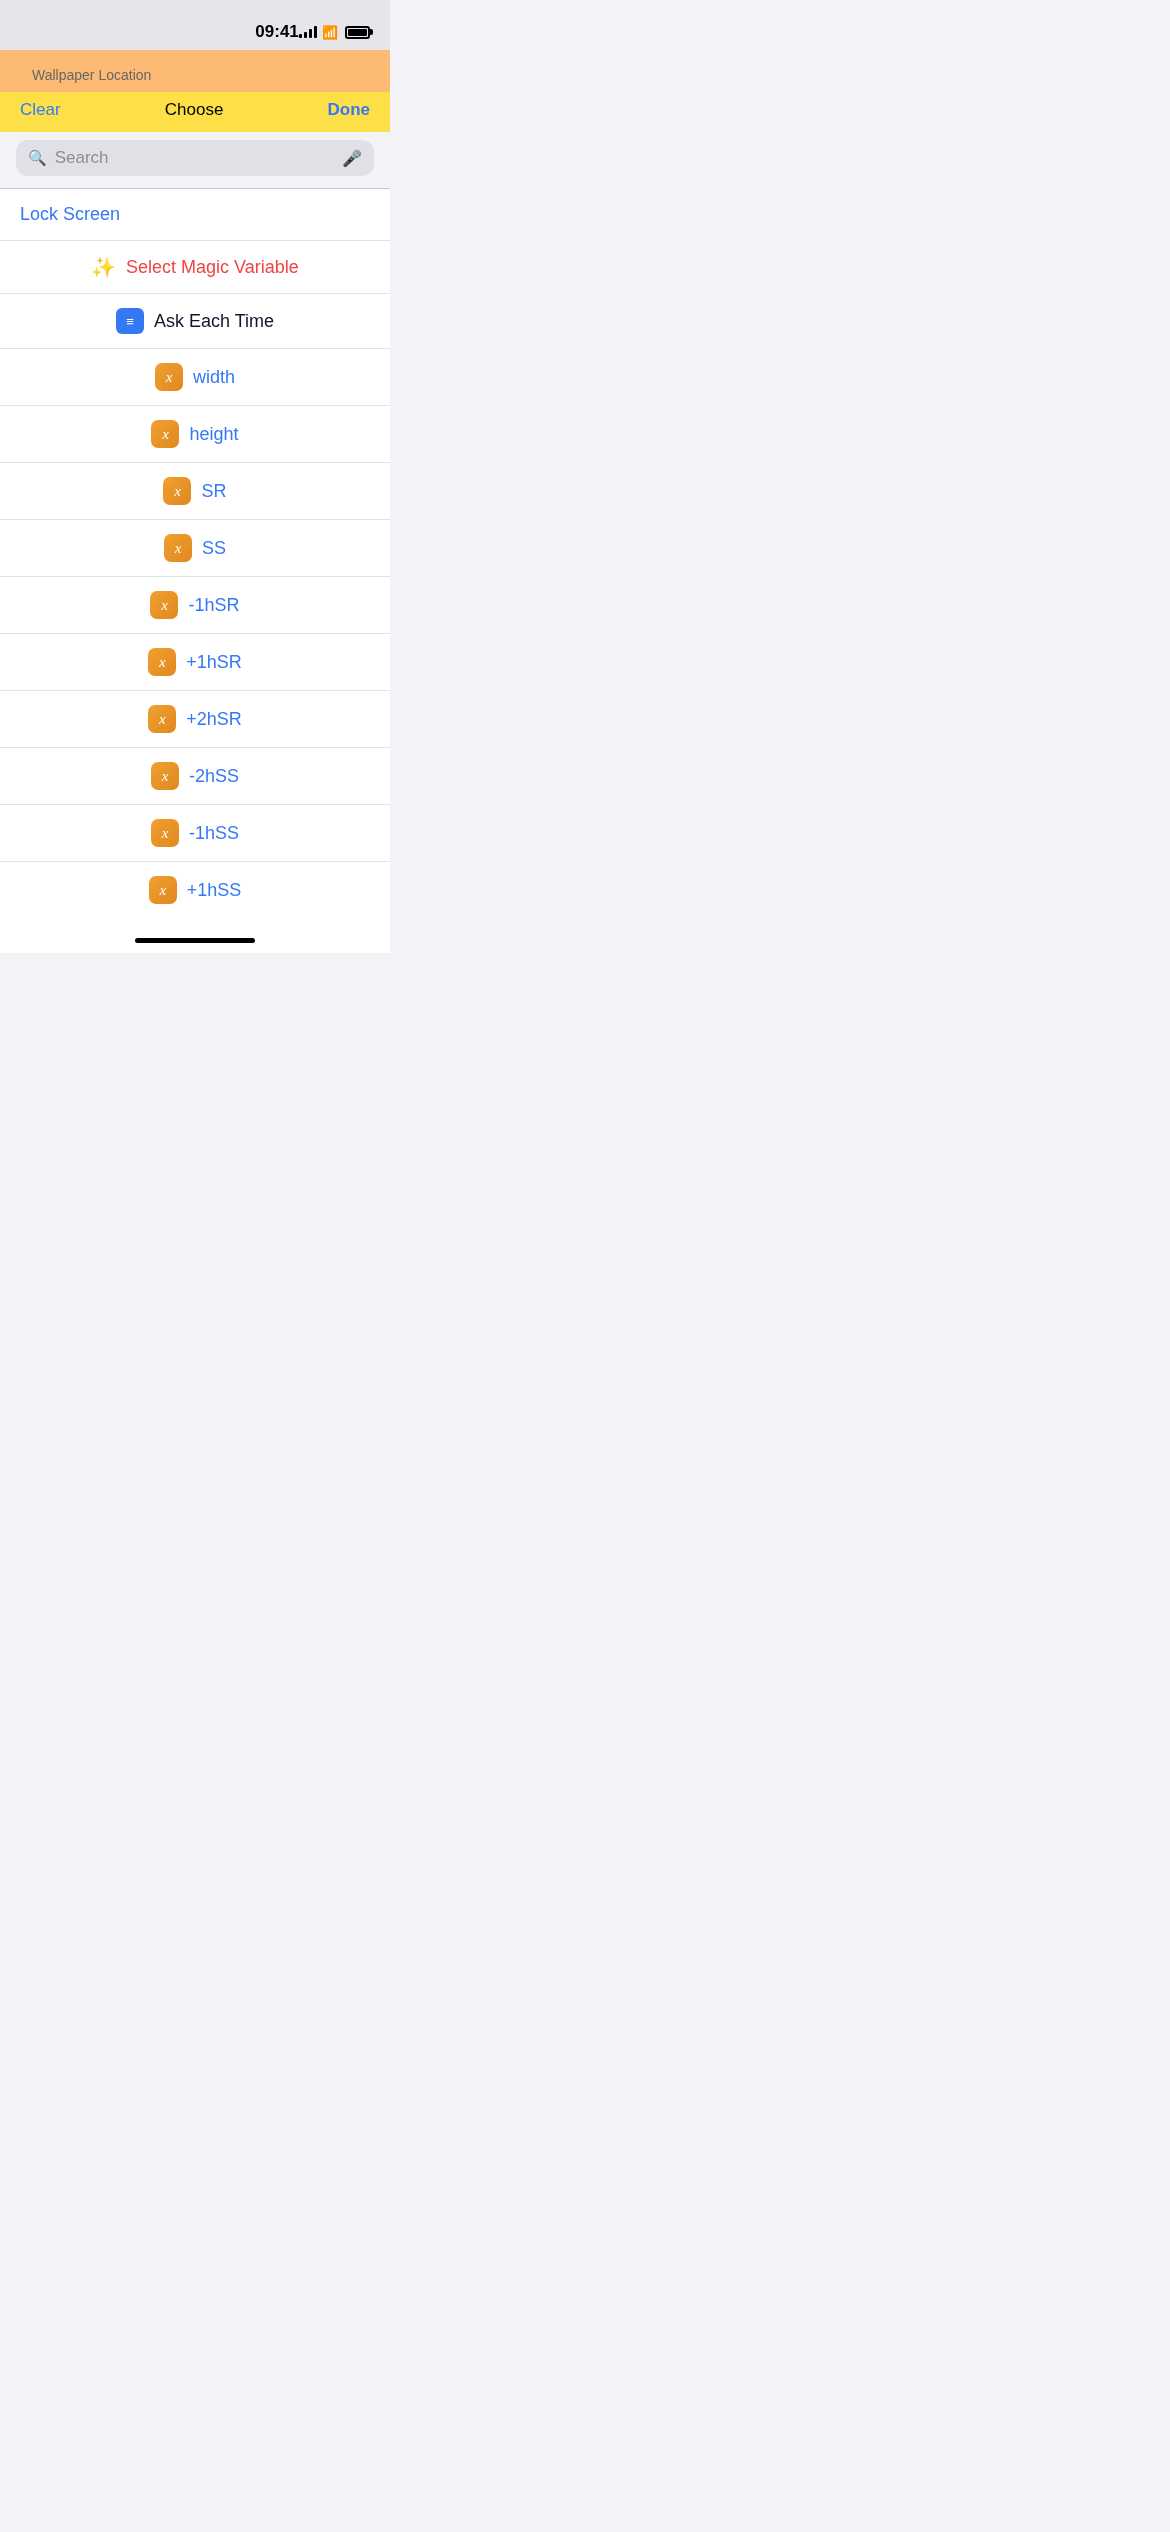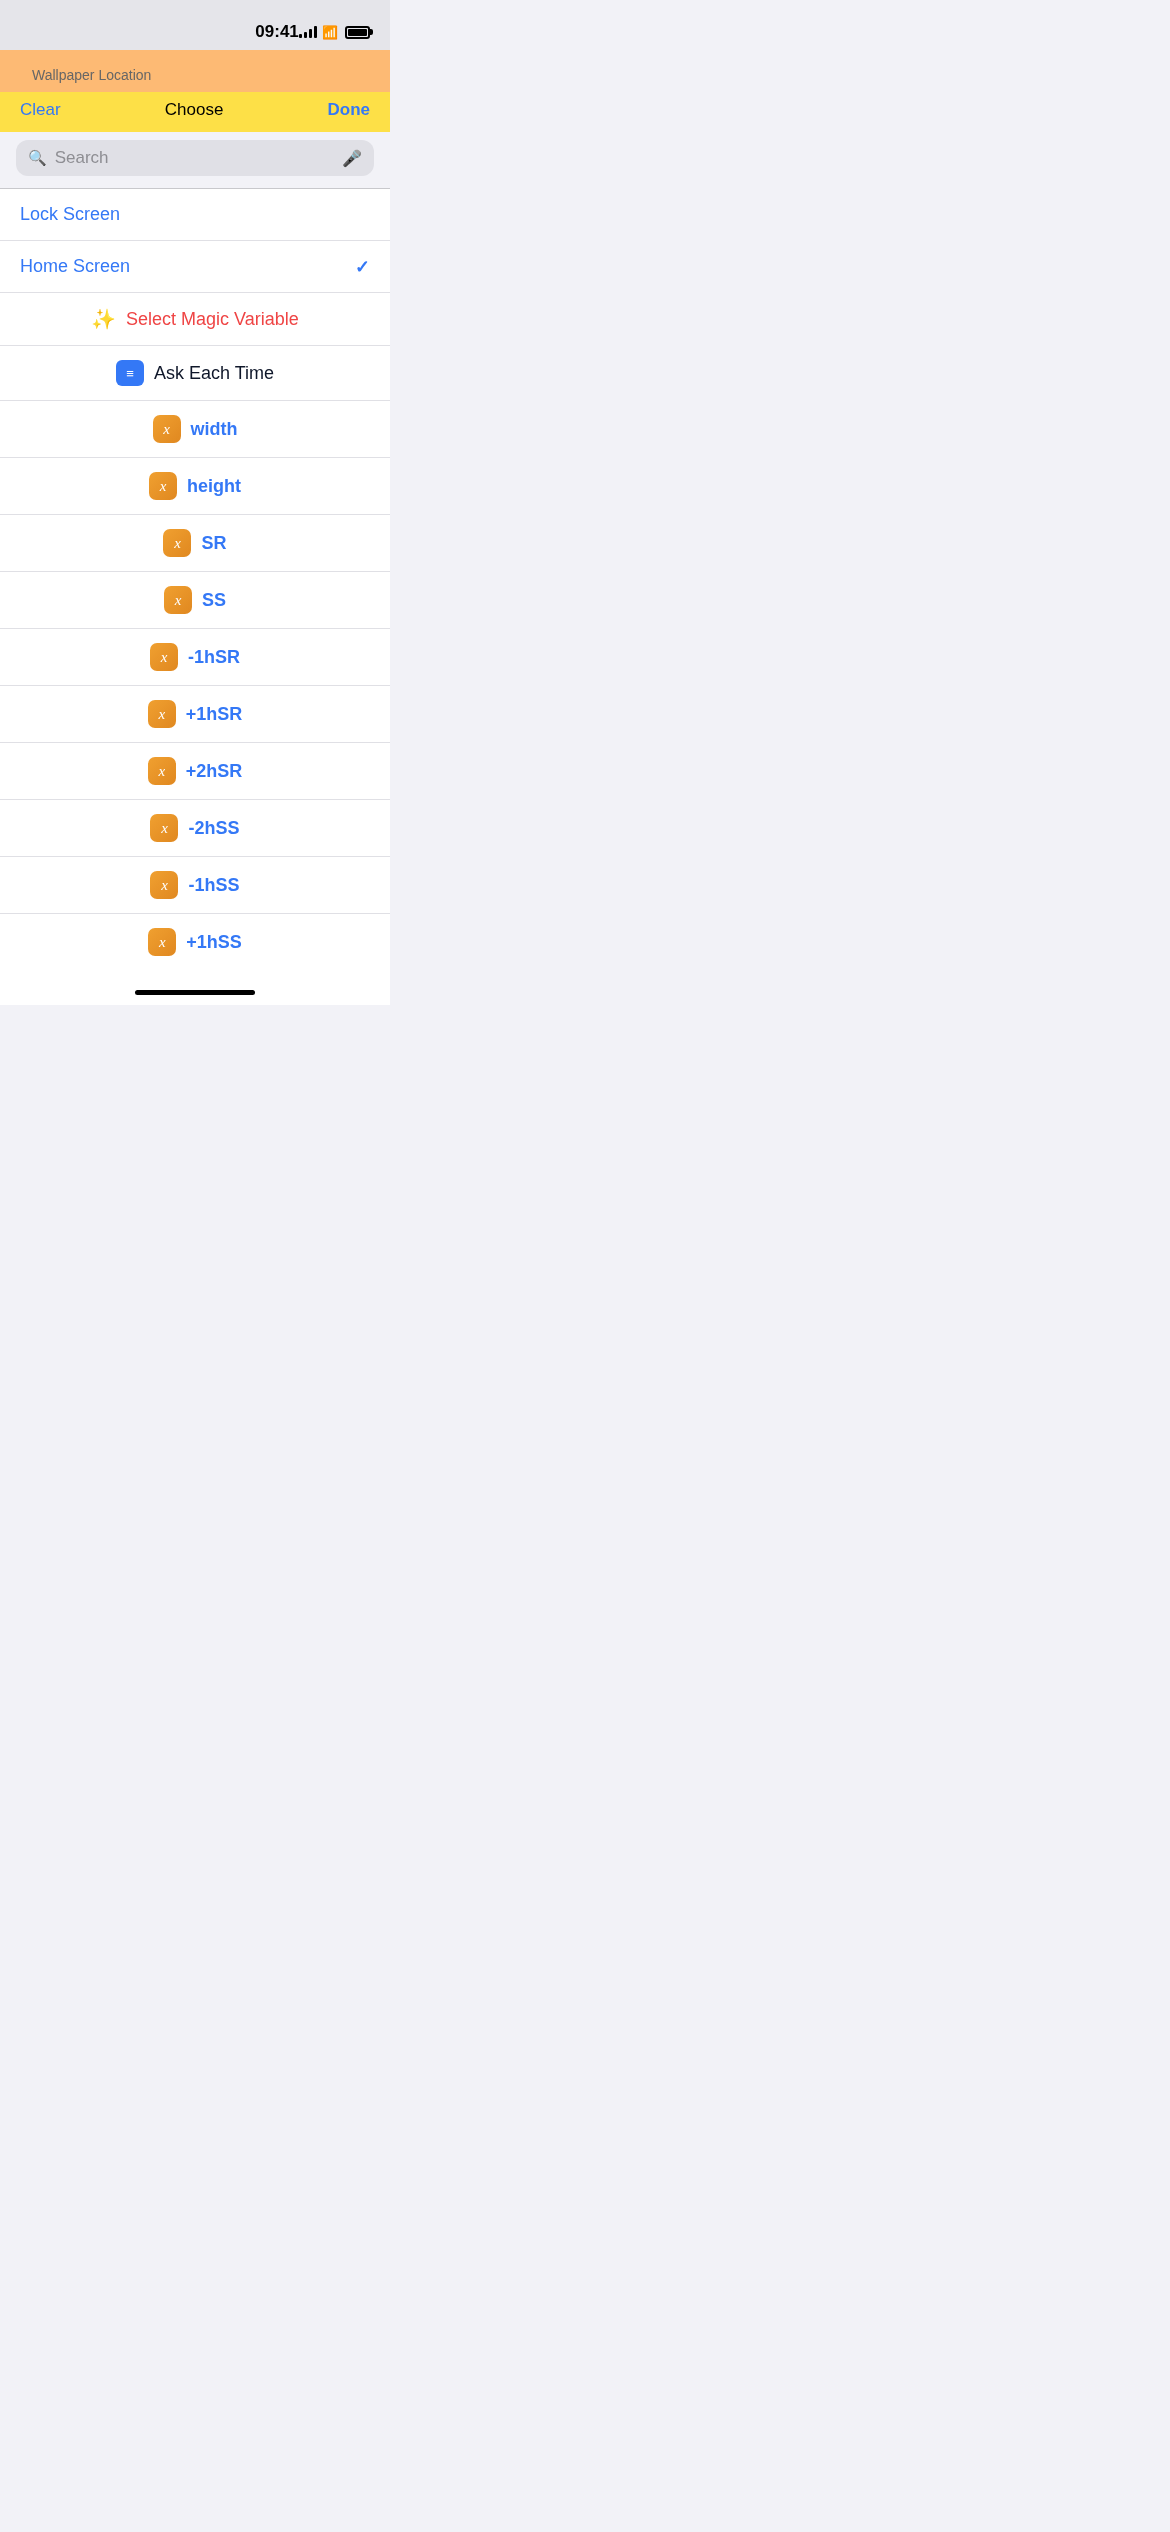--- a/index.html
+++ b/index.html
@@ -208,21 +208,20 @@
     }
 
     
     .list-item-center {
       justify-content: center;
       gap: 10px;
     }
 
     .list-item-center .list-item-text {
       flex: none;
-      font-weight: bold;
     }
 
     
     .magic-icon {
       font-size: 20px;
       color: #5e5ce6;
     }
 
     
     .chat-icon {
@@ -328,24 +327,20 @@
 </div>
 
 <div class="divider"></div>
 
 <div class="list-container">
 
   <div class="list-item">
     <span class="list-item-text">Lock Screen</span>
   </div>
 
-  <div class="list-item">
-    <span class="list-item-text">Home Screen</span>
-    <span class="list-item-check">✓</span>
-  </div>
 
   <div class="list-item list-item-center">
     <span class="magic-icon">✨</span>
     <span class="magic-text">Select Magic Variable</span>
   </div>
 
   <div class="list-item list-item-center">
     <div class="chat-icon"></div>
     <span class="ask-text">Ask Each Time</span>
   </div>

